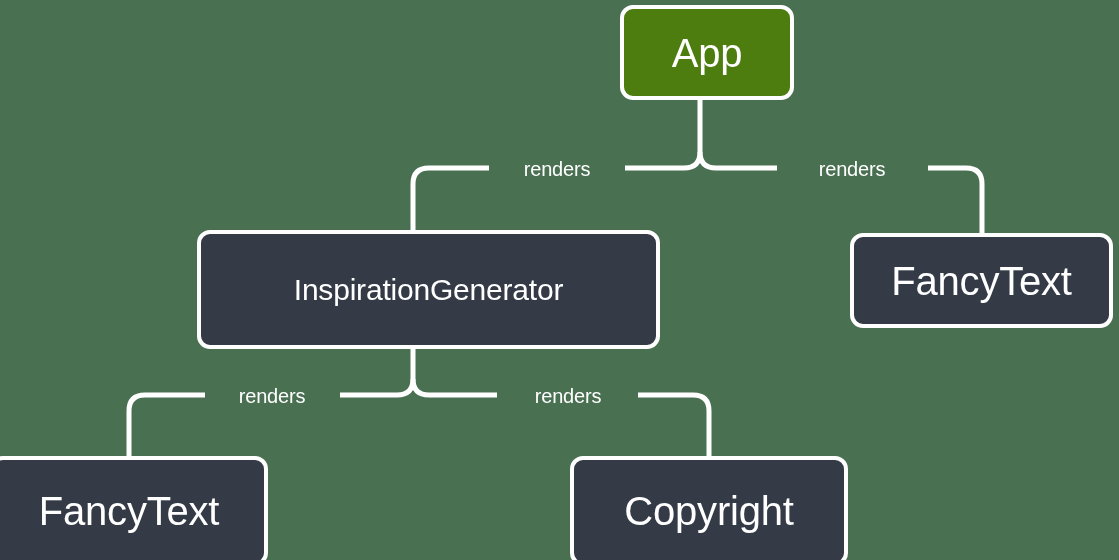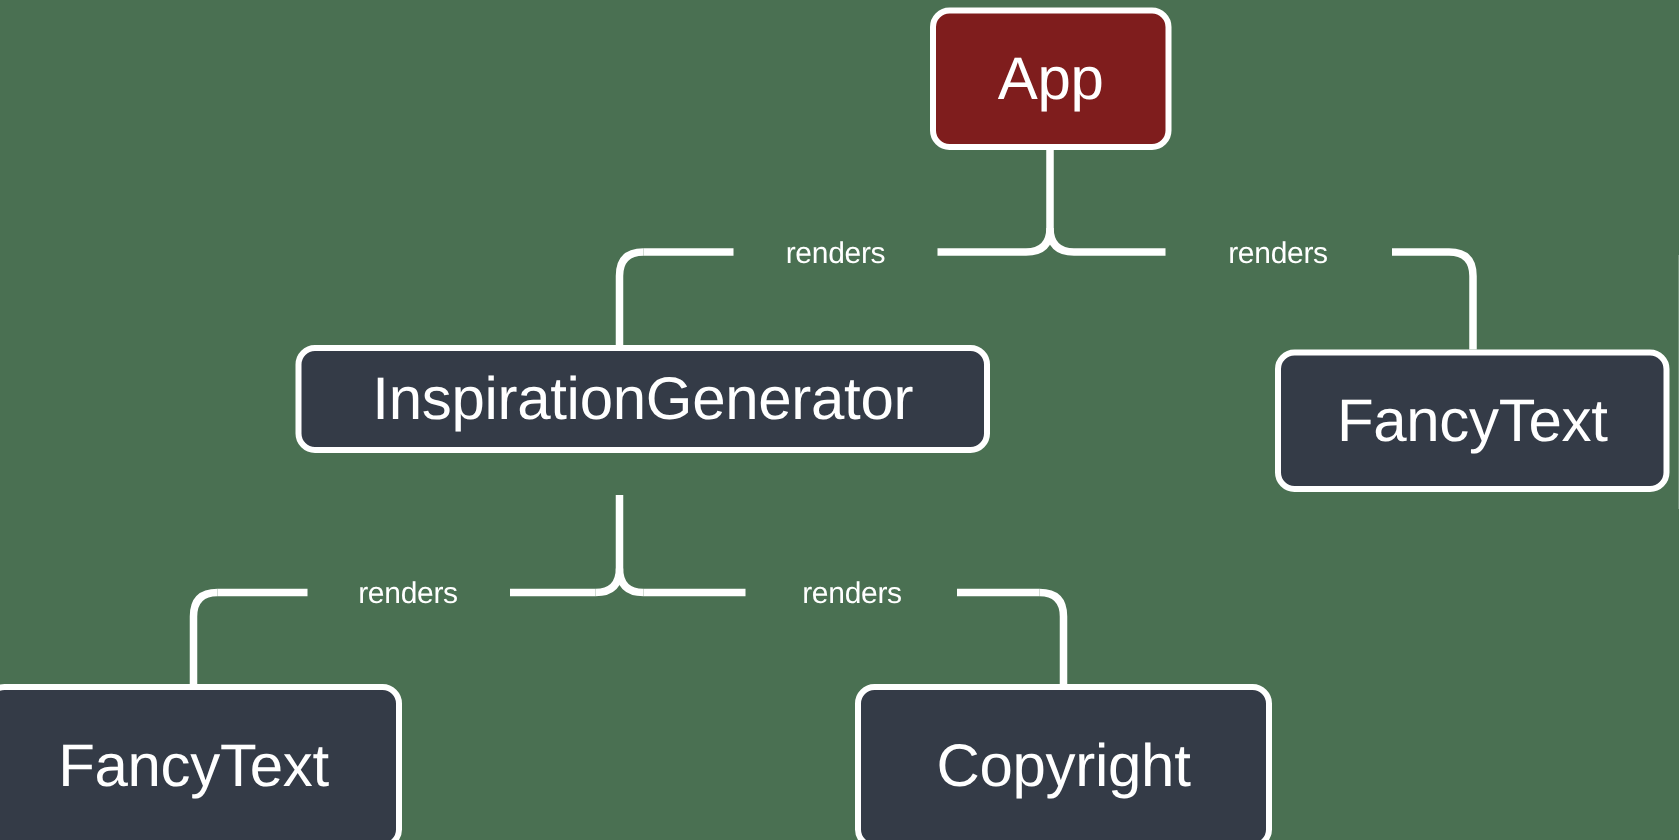--- a/index.html
+++ b/index.html
@@ -84,25 +84,25 @@
 
     <path d="M 340 395 L 397 395"></path>
     <path d="M 145 395 L 205 395"></path>
     <path d="M 145 395 Q 129 395 129 411 L 129 456"></path>
 
     <path d="M 429 395 L 497 395"></path>
     <path d="M 638 395 L 693 395"></path>
     <path d="M 693 395 Q 709 395 709 411 L 709 456"></path>
   </svg>
 
-  <div class="node-box" style="left: 620px; top: 5px; width: 161px; height: 95px; font-size: 40px; background: #7f1d1d; border-color: rgb(255, 255, 255); color: rgb(255, 255, 255);">
+  <div class="node-box" style="left: 620px; top: 5px; width: 174px; height: 95px; font-size: 40px; background: #4d7c0f; border-color: rgb(255, 255, 255); color: rgb(255, 255, 255);">
     <span class="node-label">App</span>
   </div>
 
-  <div class="node-box" style="left: 197px; top: 230px; width: 463px; height: 72px; font-size: 40px; background: rgb(52, 59, 71); border-color: rgb(255, 255, 255); color: rgb(255, 255, 255);">
+  <div class="node-box" style="left: 197px; top: 230px; width: 463px; height: 119px; font-size: 30px; background: rgb(52, 59, 71); border-color: rgb(255, 255, 255); color: rgb(255, 255, 255);">
     <span class="node-label">InspirationGenerator</span>
   </div>
 
   <div class="node-box" style="left: 850px; top: 233px; width: 263px; height: 95px; font-size: 40px; background: rgb(52, 59, 71); border-color: rgb(255, 255, 255); color: rgb(255, 255, 255);">
     <span class="node-label">FancyText</span>
   </div>
 
   <div class="node-box" style="left: -10px; top: 456px; width: 278px; height: 110px; font-size: 40px; background: rgb(52, 59, 71); border-color: rgb(255, 255, 255); color: rgb(255, 255, 255);">
     <span class="node-label">FancyText</span>
   </div>

